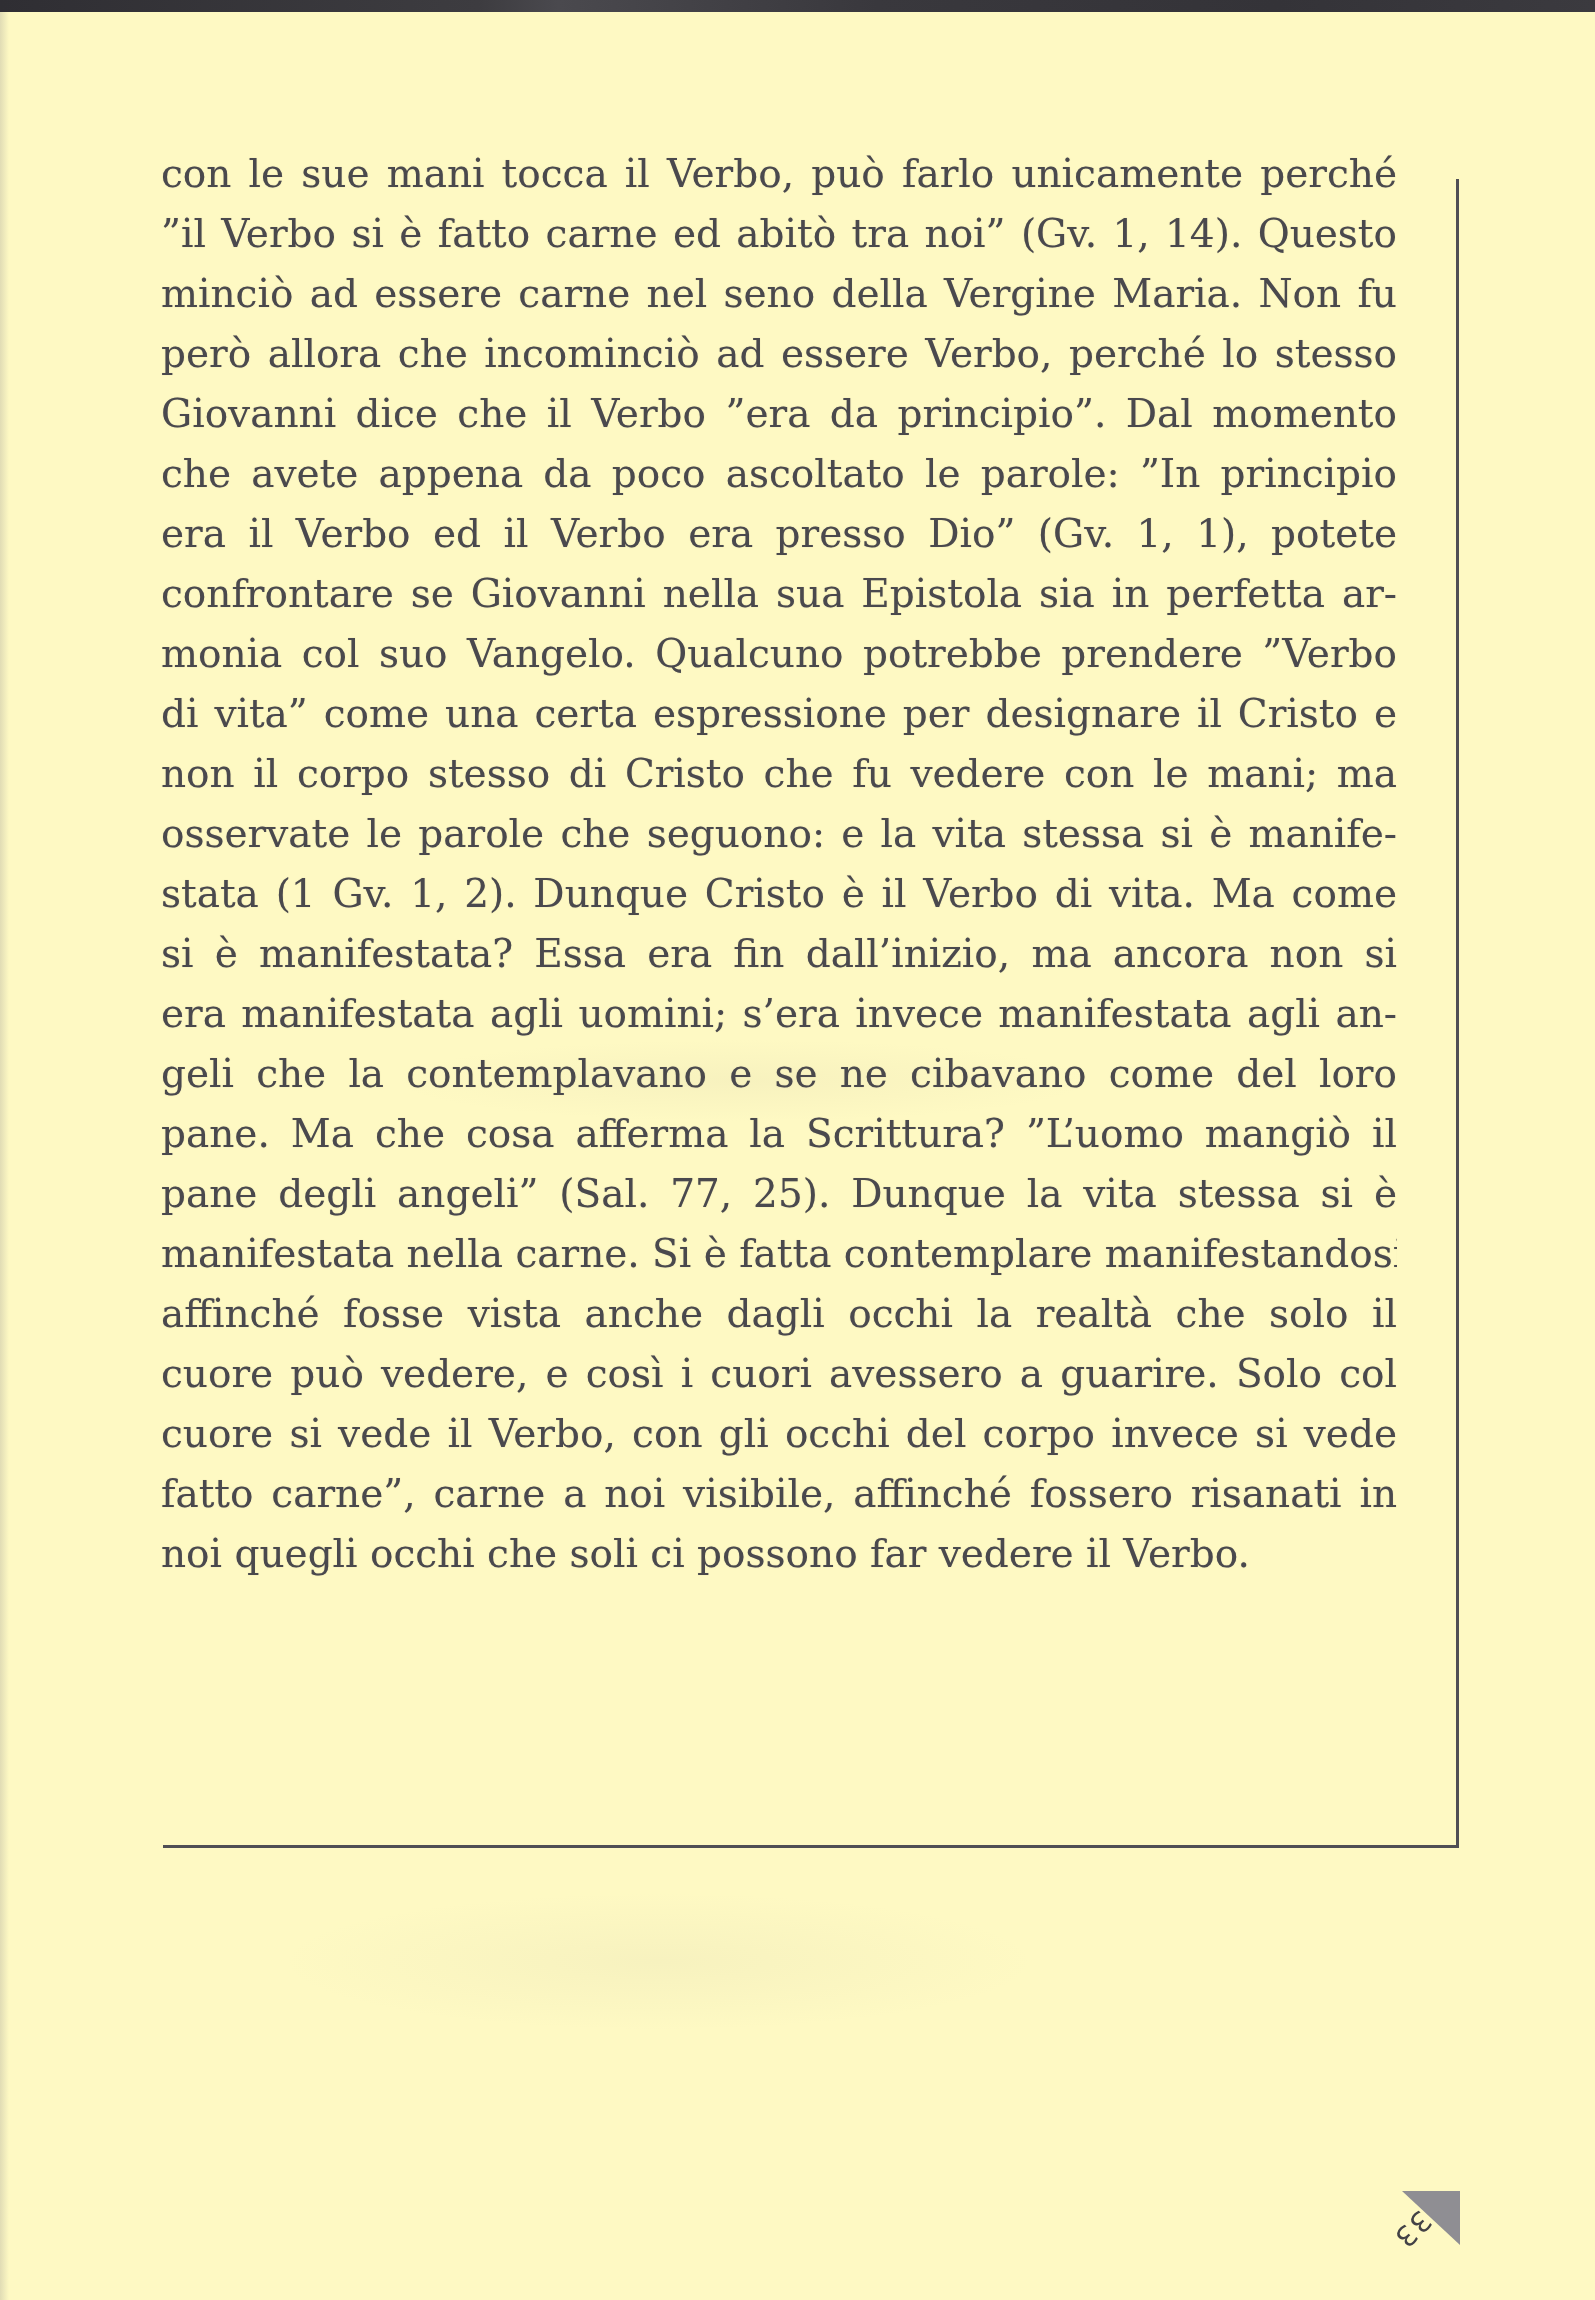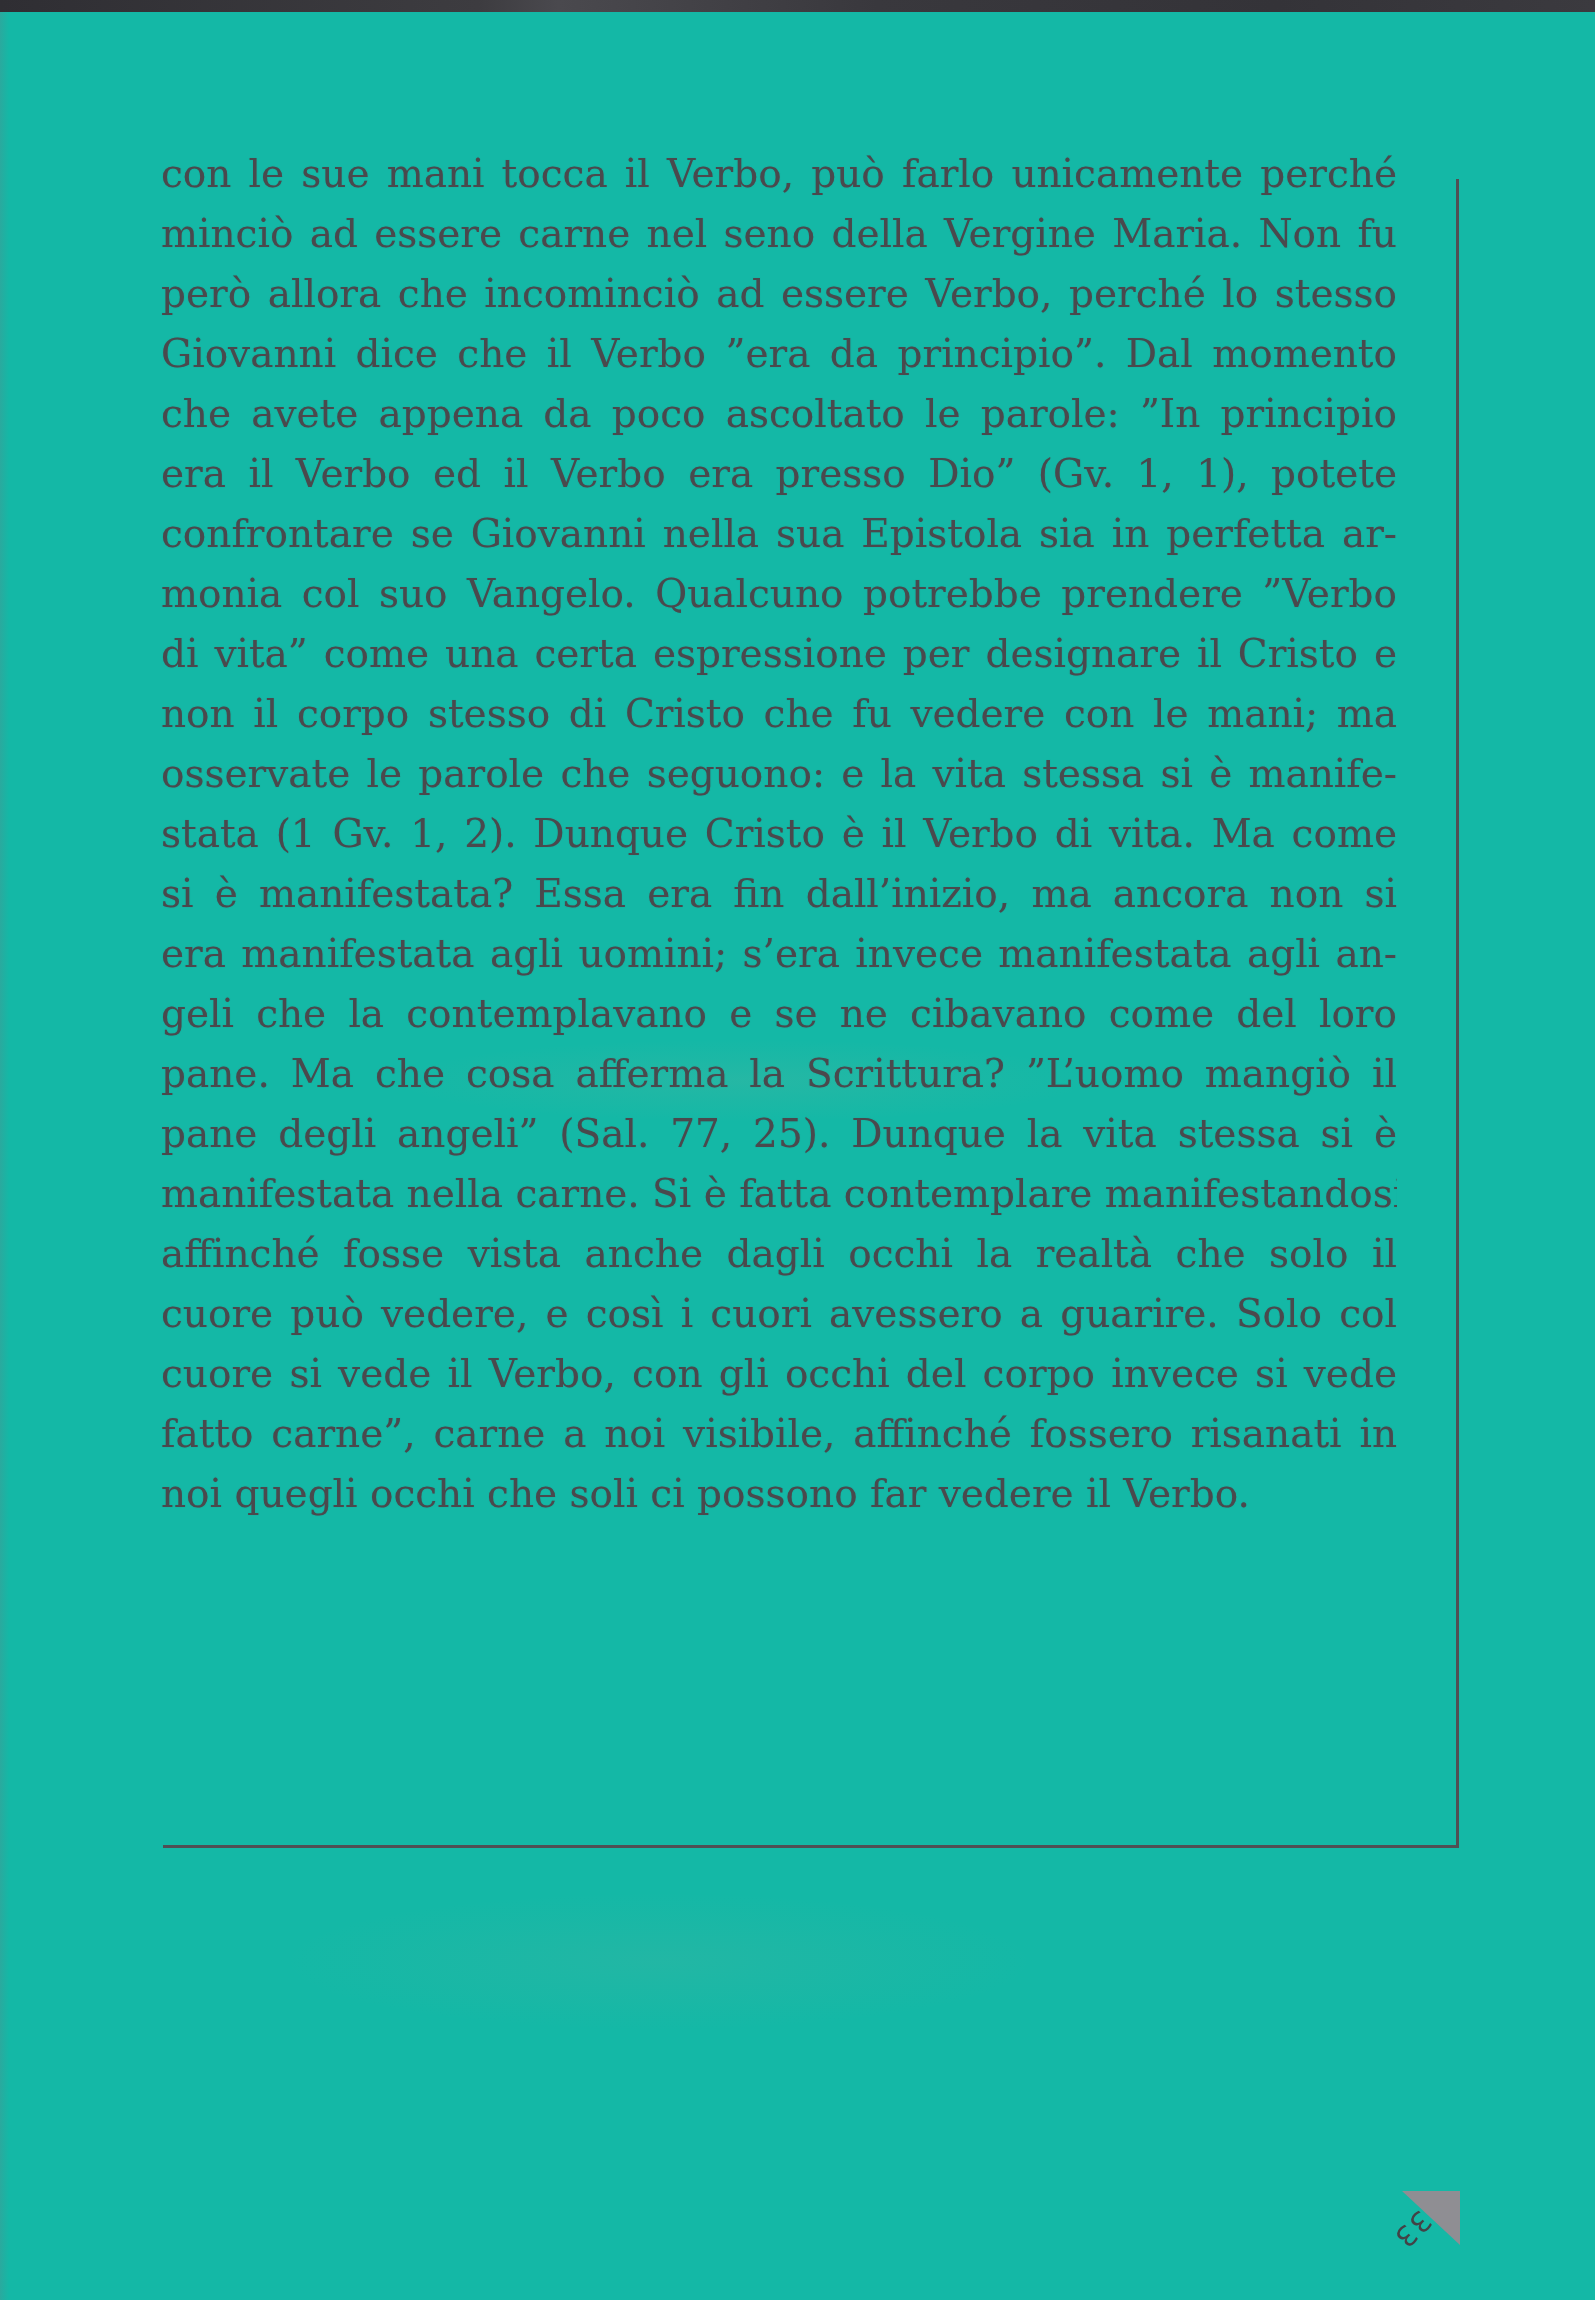--- a/index.html
+++ b/index.html
@@ -1,20 +1,20 @@
 <!DOCTYPE html>
 <html style="font-size:15px"><head>
 <meta charset="utf-8">
 <style>
   html, body { margin: 0; padding: 0; background: #c9c8cf; }
   .page {
     position: relative;
     width: 1595px;
     height: 2300px;
-    background: #14b8a6;
+    background: #fef9c3;
     overflow: hidden;
     font-family: "DejaVu Serif", "Liberation Serif", serif;
   }
   
   .page::before {
     content: "";
     position: absolute;
     left: 0; top: 0; bottom: 0;
     width: 9.3px;
     background: linear-gradient(90deg, rgba(120,118,130,0.22), rgba(120,118,130,0));
@@ -105,20 +105,21 @@
 
 <div class="page">
 
   <div class="scan-top-bar"></div>
 
   <div class="smudge smudge-a"></div>
   <div class="smudge smudge-b"></div>
 
   <div class="text-block">
     <div class="text-line">con le sue mani tocca il Verbo, può farlo unicamente perché</div>
+    <div class="text-line">”il Verbo si è fatto carne ed abitò tra noi” (Gv. 1, 14). Questo</div>
     <div class="text-line">minciò ad essere carne nel seno della Vergine Maria. Non fu</div>
     <div class="text-line">però allora che incominciò ad essere Verbo, perché lo stesso</div>
     <div class="text-line">Giovanni dice che il Verbo ”era da principio”. Dal momento</div>
     <div class="text-line">che avete appena da poco ascoltato le parole: ”In principio</div>
     <div class="text-line">era il Verbo ed il Verbo era presso Dio” (Gv. 1, 1), potete</div>
     <div class="text-line">confrontare se Giovanni nella sua Epistola sia in perfetta ar-</div>
     <div class="text-line">monia col suo Vangelo. Qualcuno potrebbe prendere ”Verbo</div>
     <div class="text-line">di vita” come una certa espressione per designare il Cristo e</div>
     <div class="text-line">non il corpo stesso di Cristo che fu vedere con le mani; ma</div>
     <div class="text-line">osservate le parole che seguono: e la vita stessa si è manife-</div>

